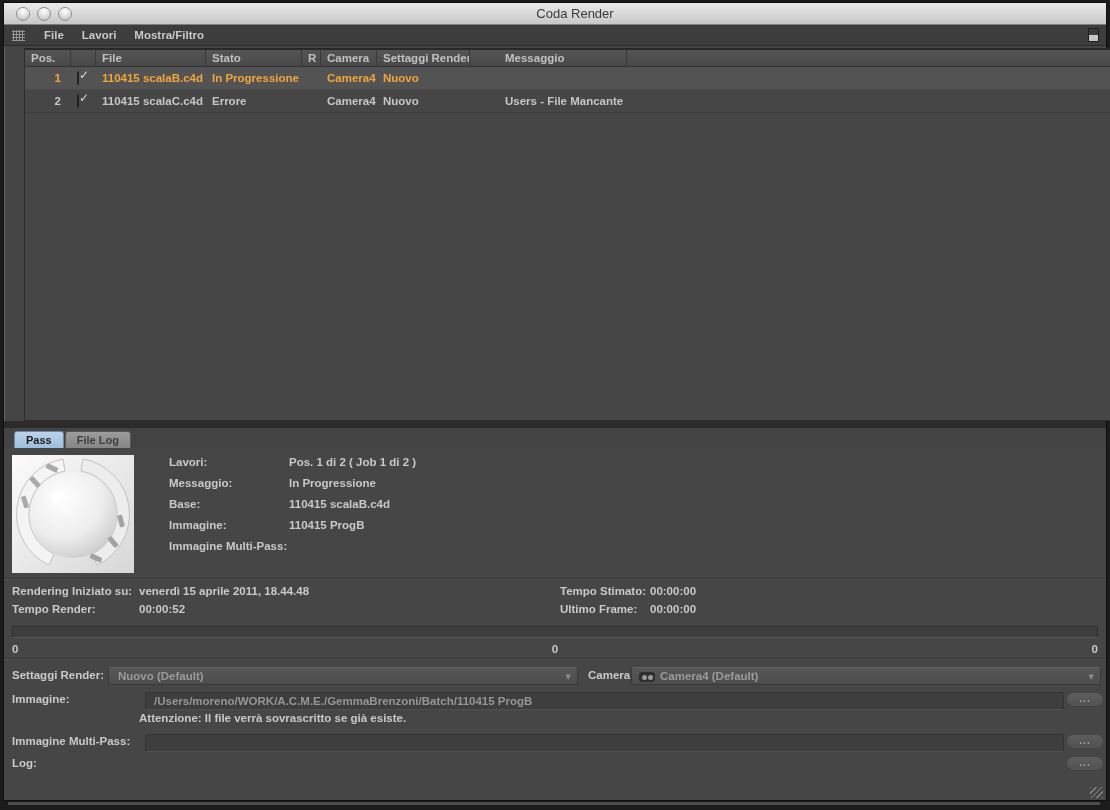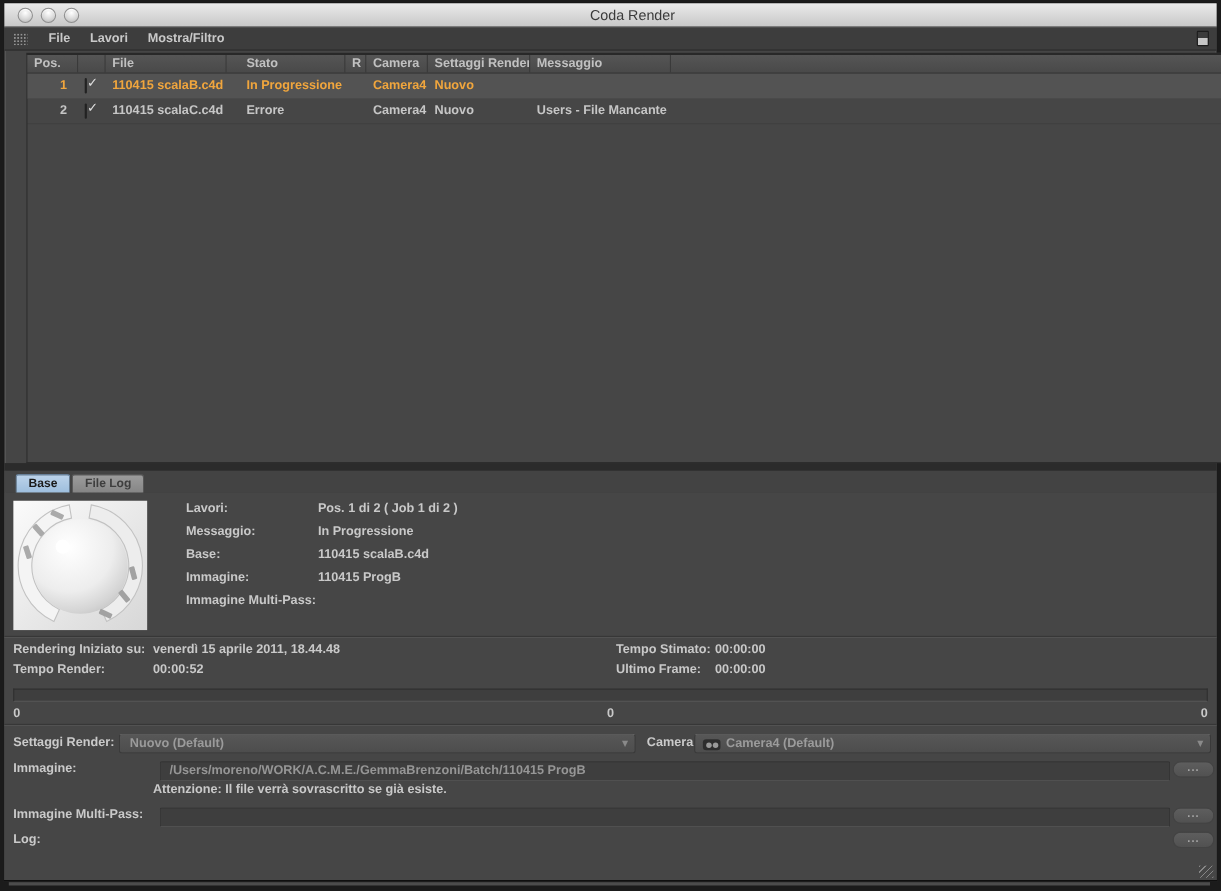--- a/index.html
+++ b/index.html
@@ -53,22 +53,22 @@
     position:absolute; left:20px; top:45px; width:1094px; height:373px;
     background:#464646; border:1px solid #2d2d2d; border-top:2px solid #282828;
   }
   .thead {
     display:flex; height:17px; line-height:17px;
     background:linear-gradient(#555555,#494949);
     border-bottom:1px solid #333;
     color:#c1c1c1; font-size:11.5px; font-weight:bold;
   }
   .thead > div { border-right:1px solid #3a3a3a; padding-left:6px; overflow:hidden; white-space:nowrap; }
-  .c-pos{width:46px;} .c-chk{width:25px;} .c-file{width:110px;} .c-stato{width:96px;margin-left:12px;}
-  .c-r{width:19px;} .c-cam{width:56px;} .c-set{width:93px;} .c-msg{width:128px;}
+  .c-pos{width:46px;} .c-chk{width:25px;} .c-file{width:110px;} .c-stato{width:96px;}
+  .c-r{width:19px;} .c-cam{width:56px;} .c-set{width:93px;} .c-msg{width:128px;margin-left:29px;}
   .c-fill{flex:1; border-right:none !important;}
   .trow {
     display:flex; height:23px; line-height:23px;
     font-size:11.5px; font-weight:bold; color:#c6c6c6;
     border-bottom:1px solid rgba(0,0,0,.10);
   }
   .trow > div { padding-left:6px; overflow:hidden; white-space:nowrap; }
   .trow .c-pos { text-align:right; padding-right:10px; padding-left:0; }
   .trow.active { background:#535353; color:#f1a63d; }
   .chk {
@@ -212,21 +212,21 @@
       <div class="c-cam">Camera4</div>
       <div class="c-set">Nuovo</div>
       <div class="c-msg">Users - File Mancante</div>
       <div class="c-fill"></div>
     </div>
   </div>
 
   <div class="splitter"></div>
 
   <div class="tabstrip">
-    <div class="tab active">Base</div>
+    <div class="tab active">Pass</div>
     <div class="tab inactive">File Log</div>
   </div>
 
   <div class="panel">
 
     <svg class="preview" viewBox="0 0 122 118" xmlns="http://www.w3.org/2000/svg">
       <defs>
         <linearGradient id="bgGrad" x1="0" y1="0" x2="1" y2="1">
           <stop offset="0" stop-color="#fbfbfb"></stop>
             <stop offset="1" stop-color="#d7d7d7"></stop>

